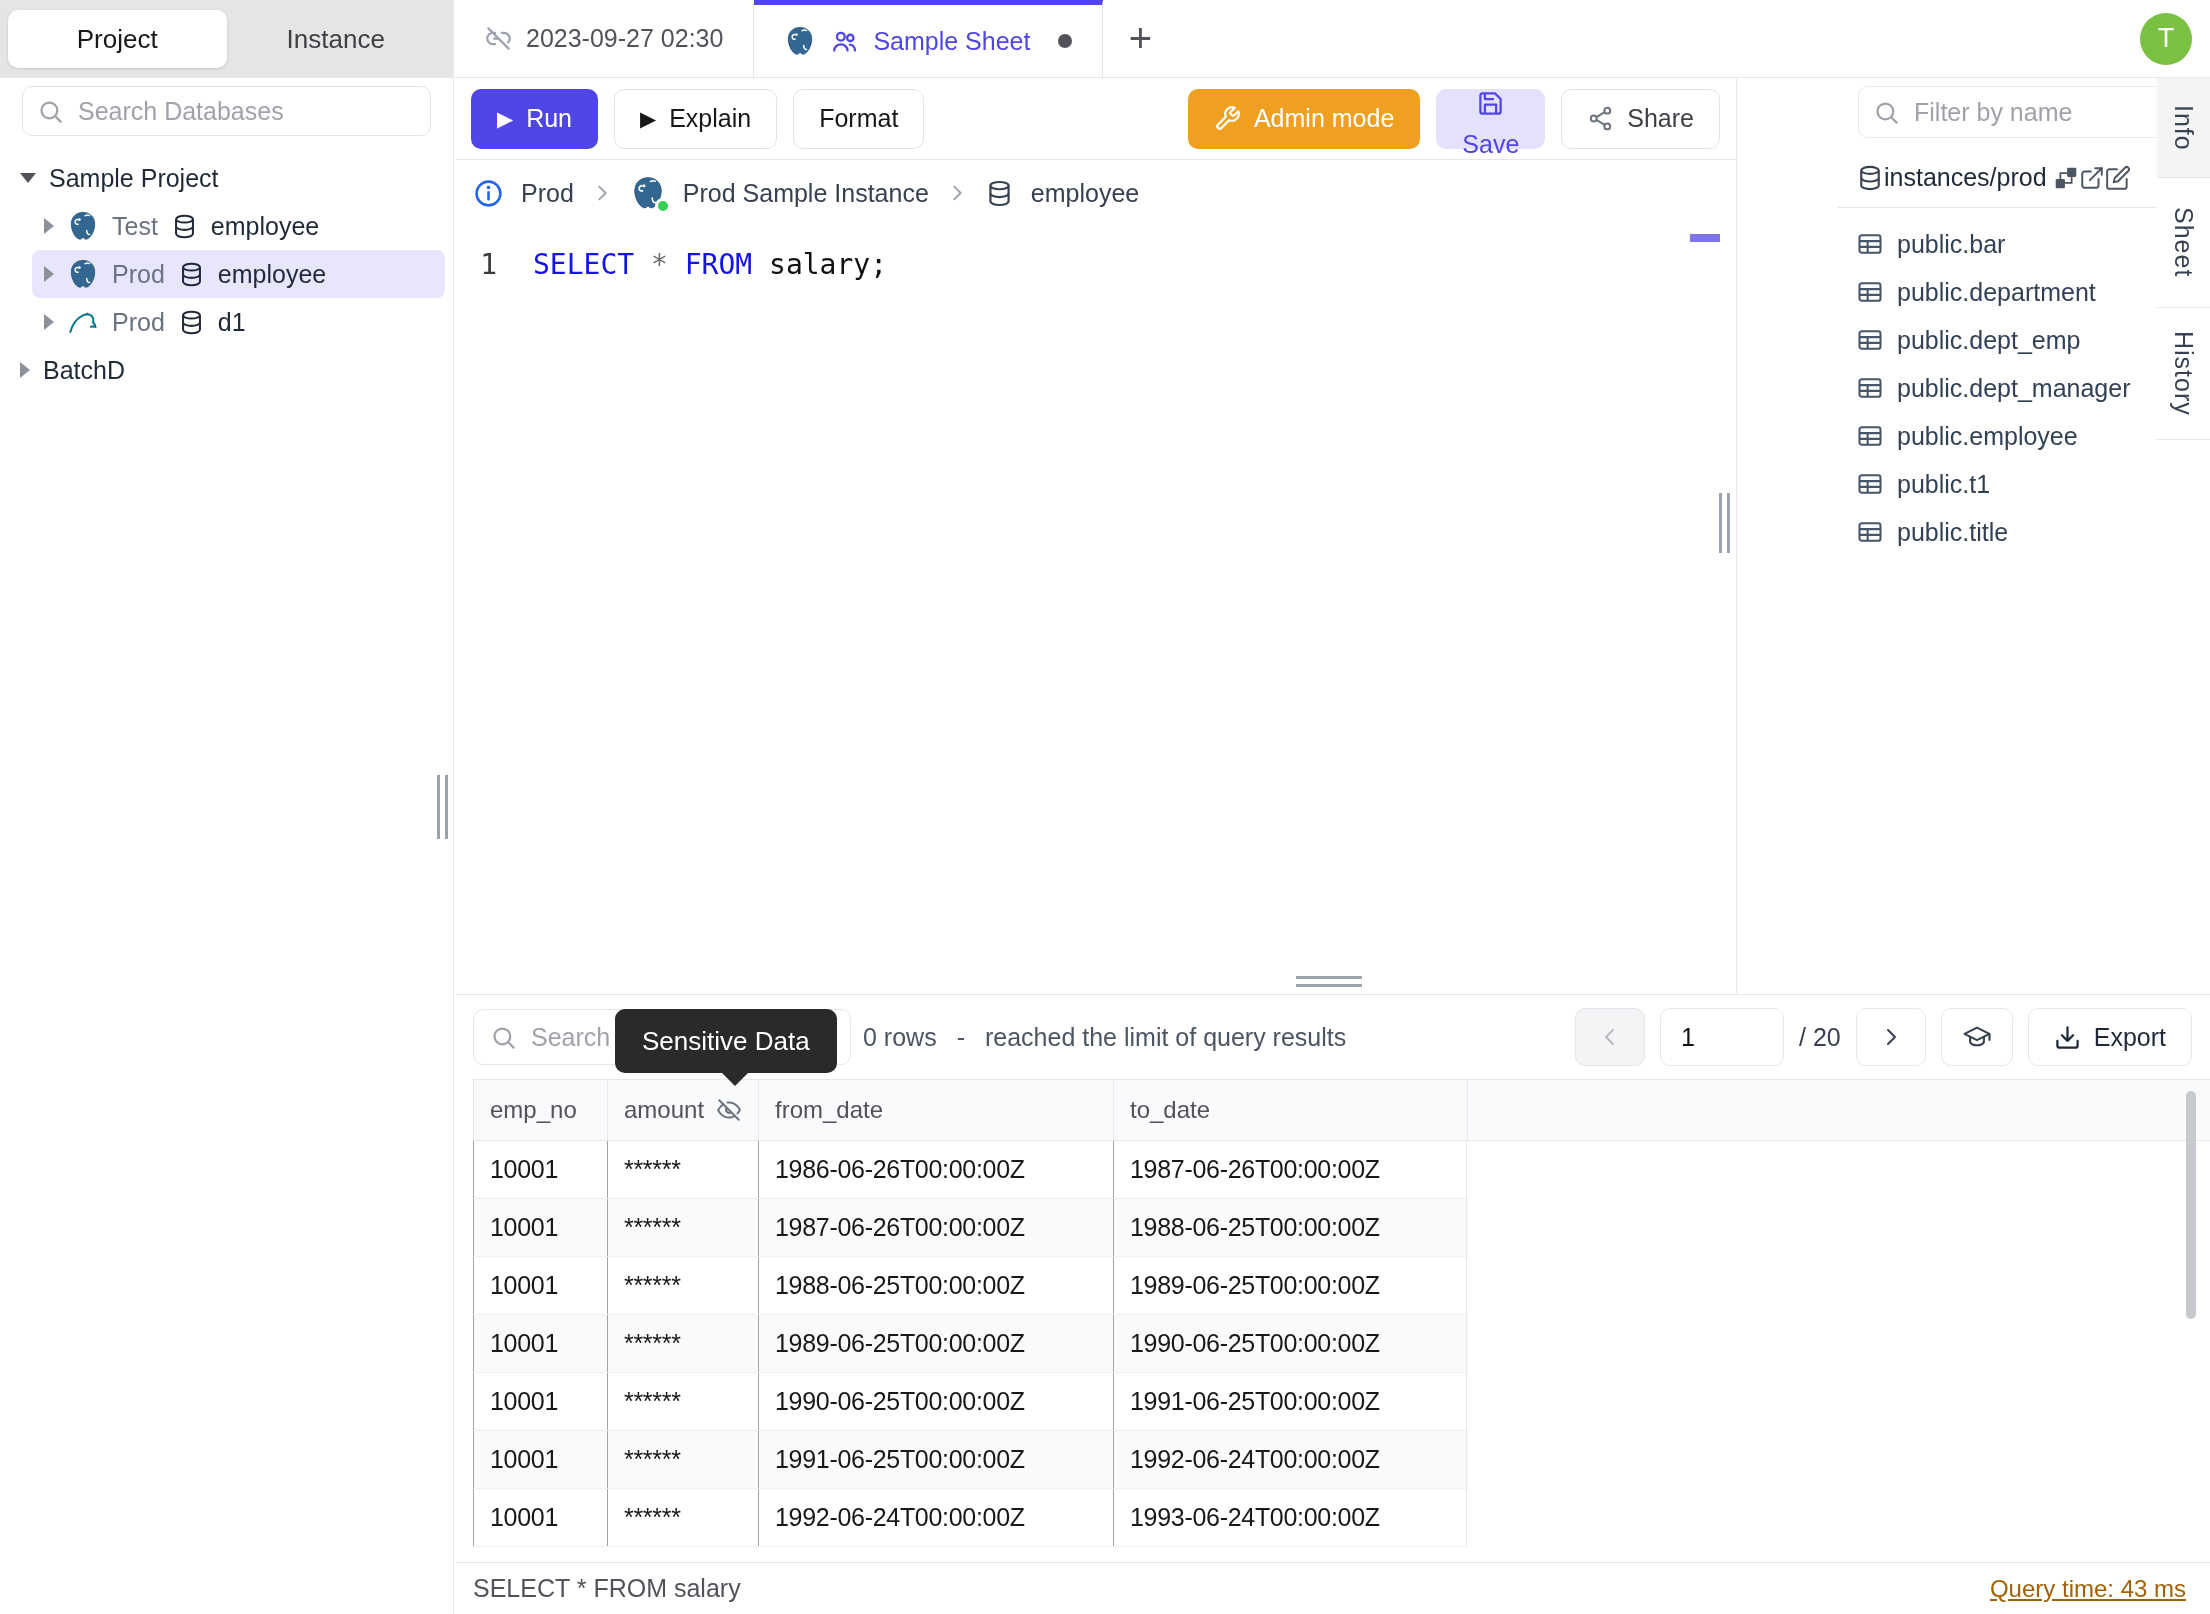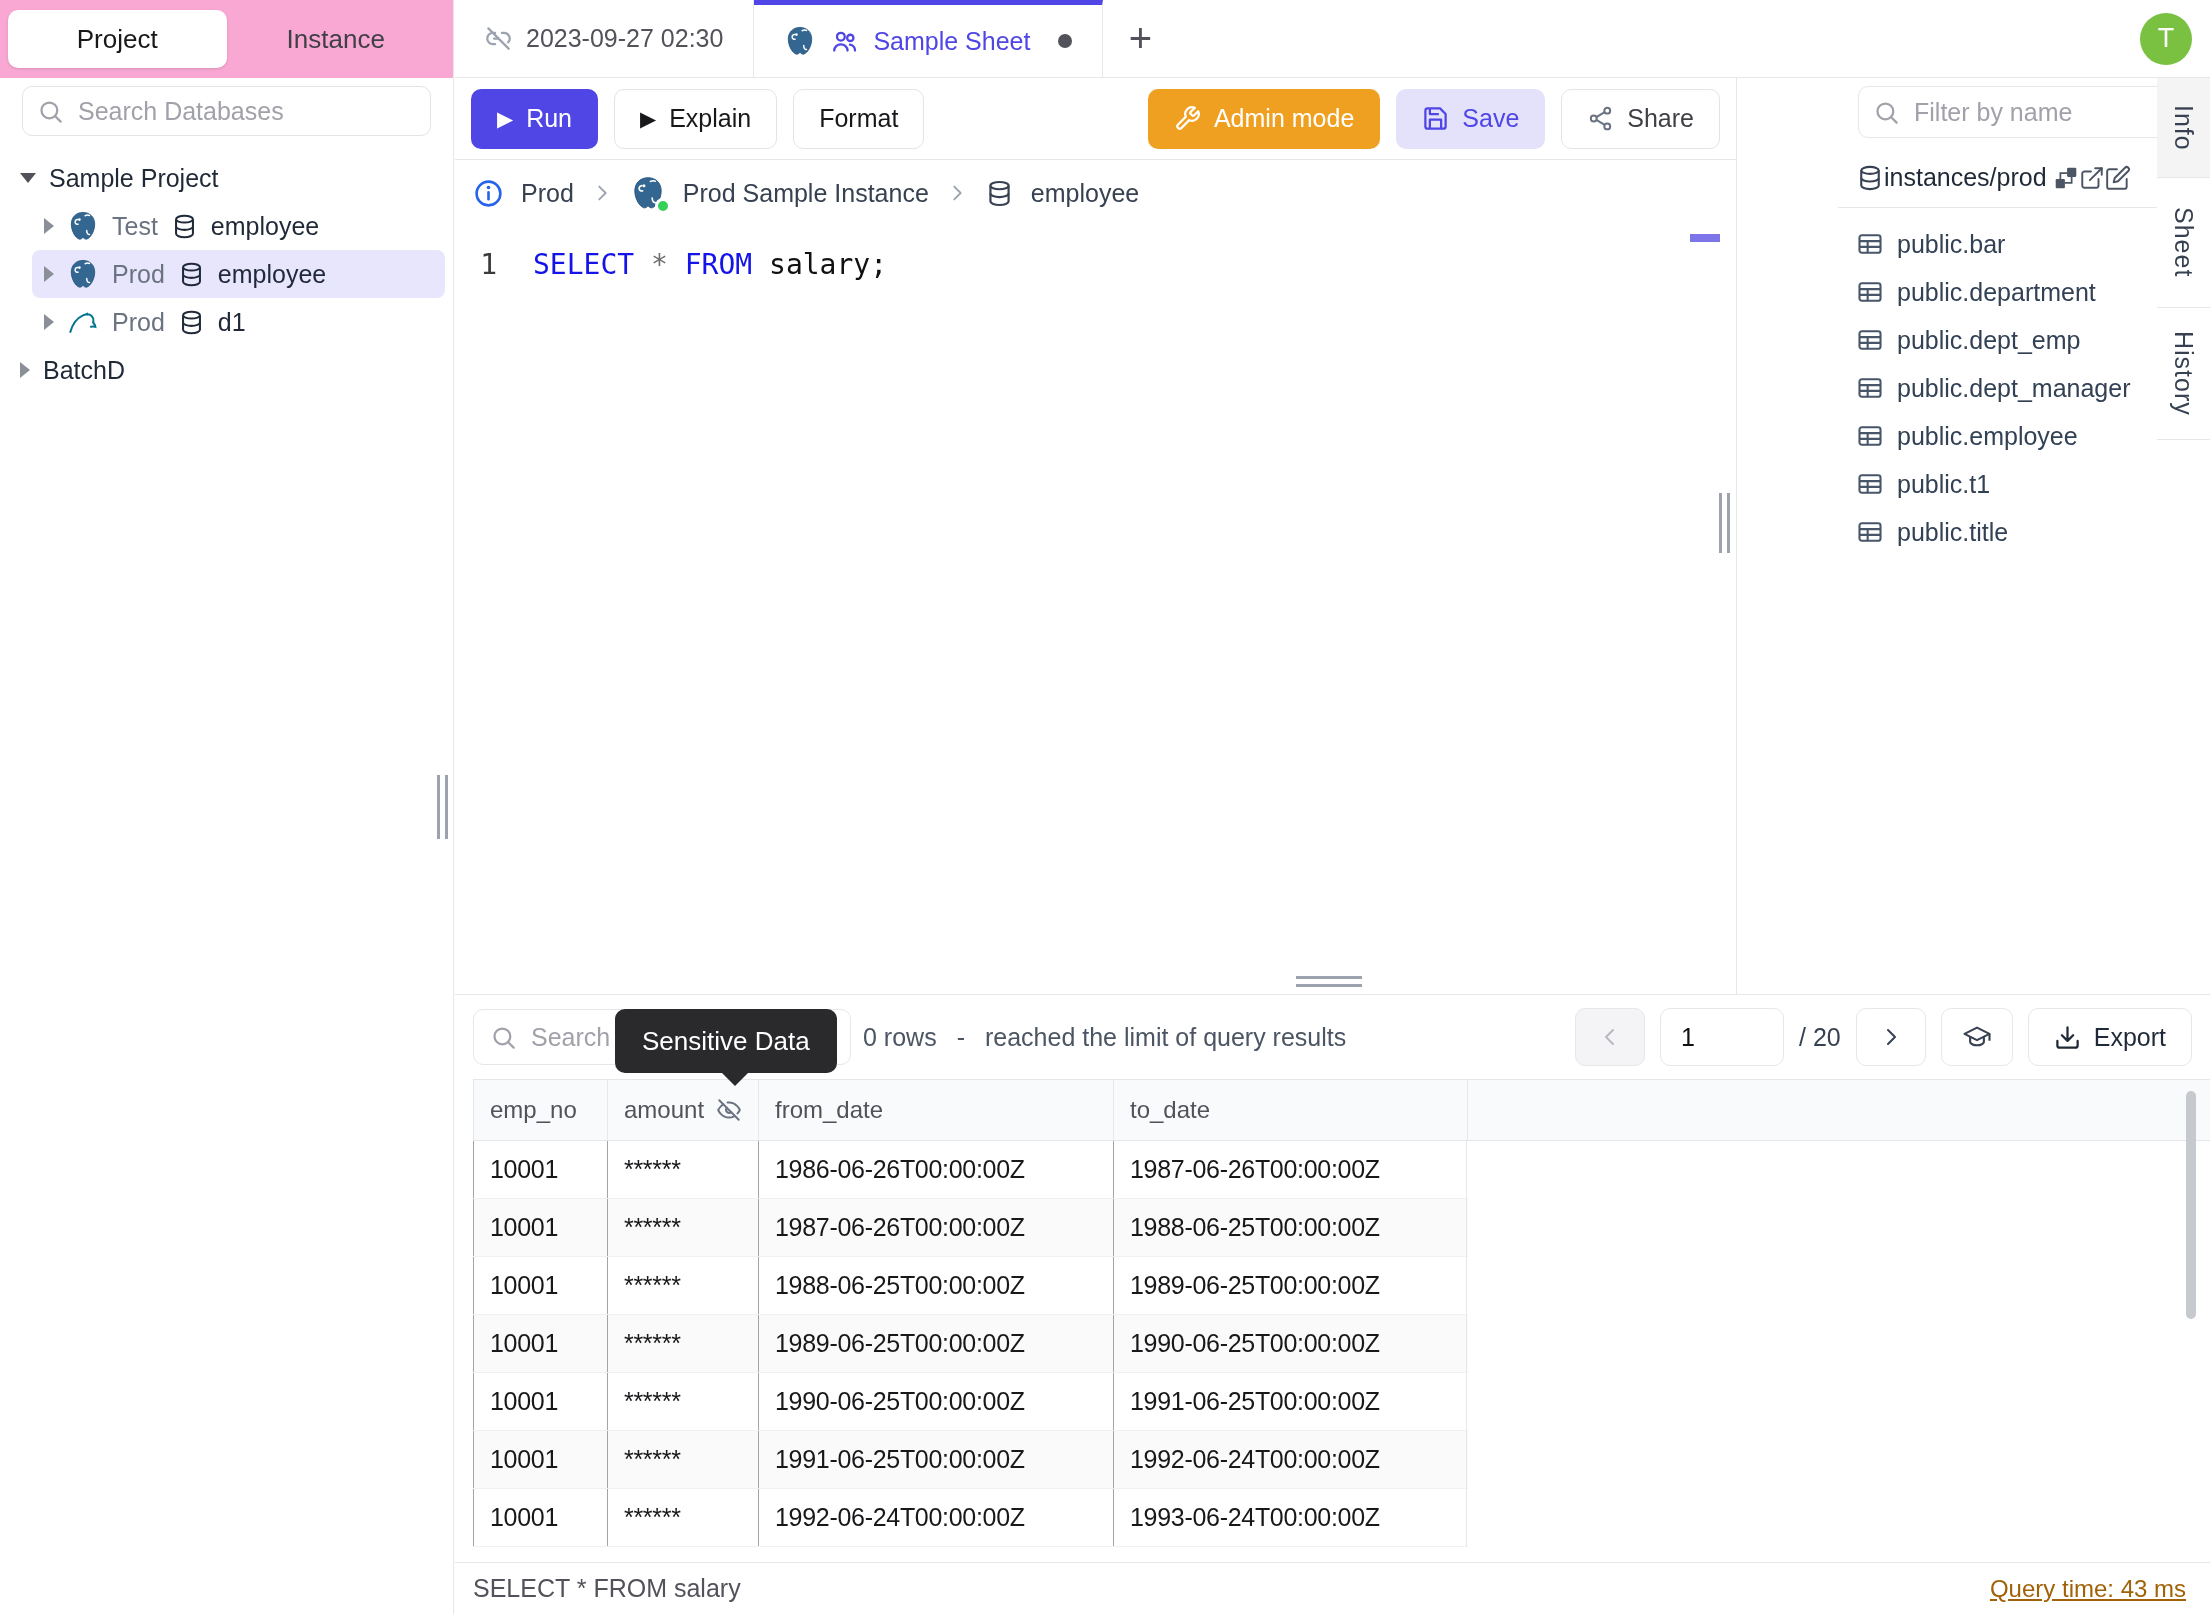--- a/index.html
+++ b/index.html
@@ -7,21 +7,21 @@
     width:2210px; height:1614px; overflow:hidden; position:relative;
     background:#ffffff; color:#1f2937;
     font-family:"Liberation Sans","DejaVu Sans",sans-serif;
   }
   * { box-sizing:border-box; }
   svg.ic { flex:none; display:block; }
 
   
   #sidebar { position:absolute; left:0; top:0; width:454px; height:1614px;
     border-right:1px solid #e5e7eb; background:#fff; }
-  .seg { height:78px; background:#f9a8d4; display:flex; align-items:center; padding:0 8px; }
+  .seg { height:78px; background:#e5e5e5; display:flex; align-items:center; padding:0 8px; }
   .seg-btn { flex:1; height:58px; display:flex; align-items:center; justify-content:center;
     font-size:26px; color:#3f3f46; border-radius:10px; cursor:pointer; }
   .seg-btn.active { background:#fff; color:#18181b; font-weight:500;
     box-shadow:0 1px 3px rgba(0,0,0,.14); }
   .side-search { margin:8px 22px 6px; height:50px; border:1px solid #e4e4e7; border-radius:10px;
     display:flex; align-items:center; gap:12px; padding:0 14px; color:#a1a1aa; }
   .side-search input, .filter input, .res-search input { border:none; outline:none; flex:1;
     font-size:25px; color:#333; background:transparent; min-width:0;
     font-family:"Liberation Sans","DejaVu Sans",sans-serif; }
   .side-search input::placeholder, .filter input::placeholder,
@@ -56,21 +56,21 @@
   #main { position:absolute; left:455px; top:78px; width:1282px; height:916px;
     border-right:1px solid #e5e7eb; display:flex; flex-direction:column; background:#fff; }
   .toolbar { height:82px; border-bottom:1px solid #e5e7eb; display:flex; align-items:center;
     padding:0 16px; gap:16px; flex:none; }
   .btn { height:60px; display:inline-flex; align-items:center; gap:13px; padding:0 25px;
     border-radius:10px; font-size:25px; cursor:pointer; border:1px solid transparent;
     background:#fff; white-space:nowrap; }
   .btn.primary { background:#4f46e5; color:#fff; }
   .btn.outline { border-color:#e4e4e7; color:#18181b; }
   .btn.admin { background:#f0a020; color:#fff; margin-left:auto; }
-  .btn.save { background:#e4e1fb; color:#4f46e5; }
+  .btn.save { background:#e4e1fb; color:#4f46e5;flex-direction:column; }
   .btn.share { border-color:#e4e4e7; color:#3f3f46; }
   .play { font-size:21px; }
   .breadcrumb { height:66px; display:flex; align-items:center; gap:17px; padding:0 18px;
     font-size:25px; color:#374151; flex:none; }
   .pg-wrap { position:relative; width:36px; height:36px; }
   .status-dot { position:absolute; right:-5px; bottom:-3px; width:16px; height:16px;
     border-radius:50%; background:#34d058; border:3px solid #fff; }
   .editor { flex:1; position:relative;
     font-family:"DejaVu Sans Mono","Liberation Mono",monospace; font-size:28px; }
   .code-line { display:flex; padding-top:22px; white-space:pre; }

